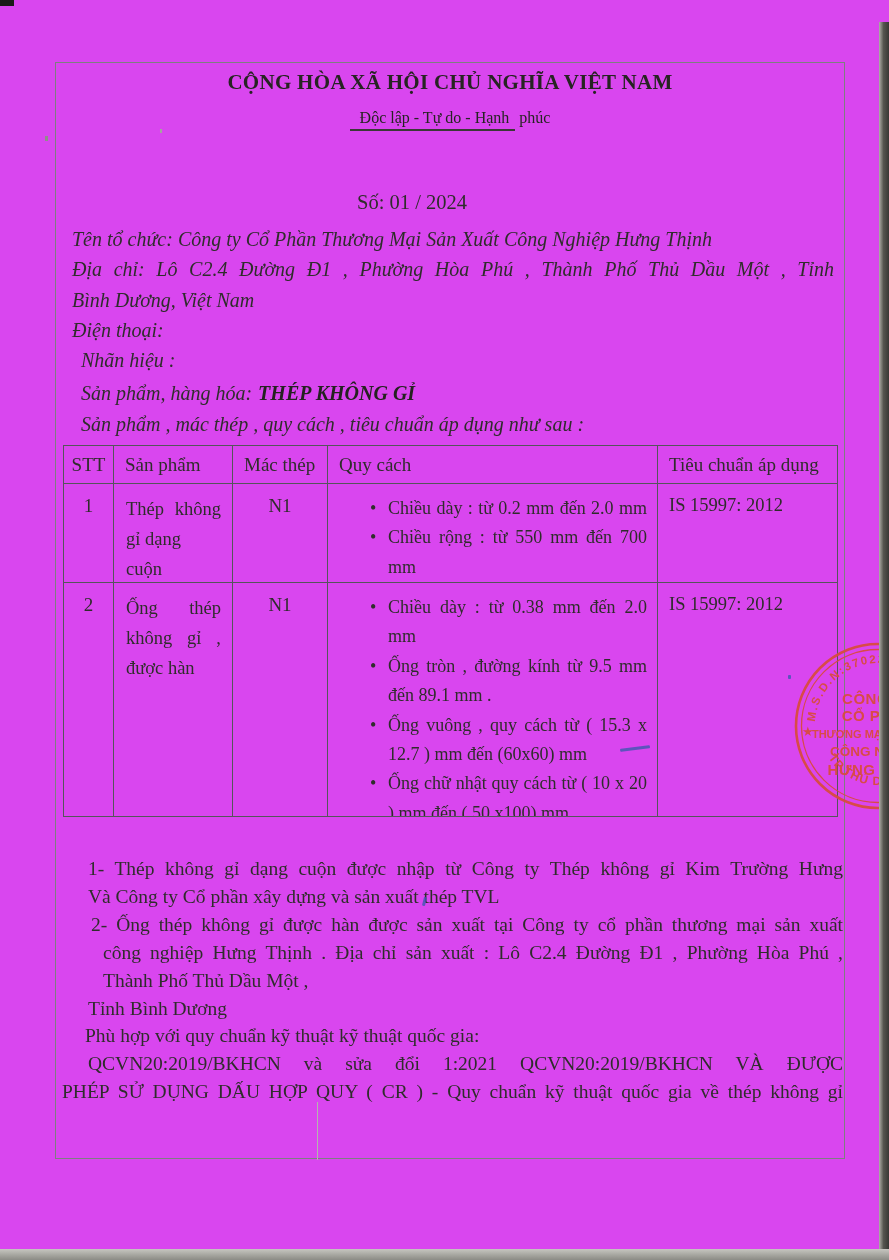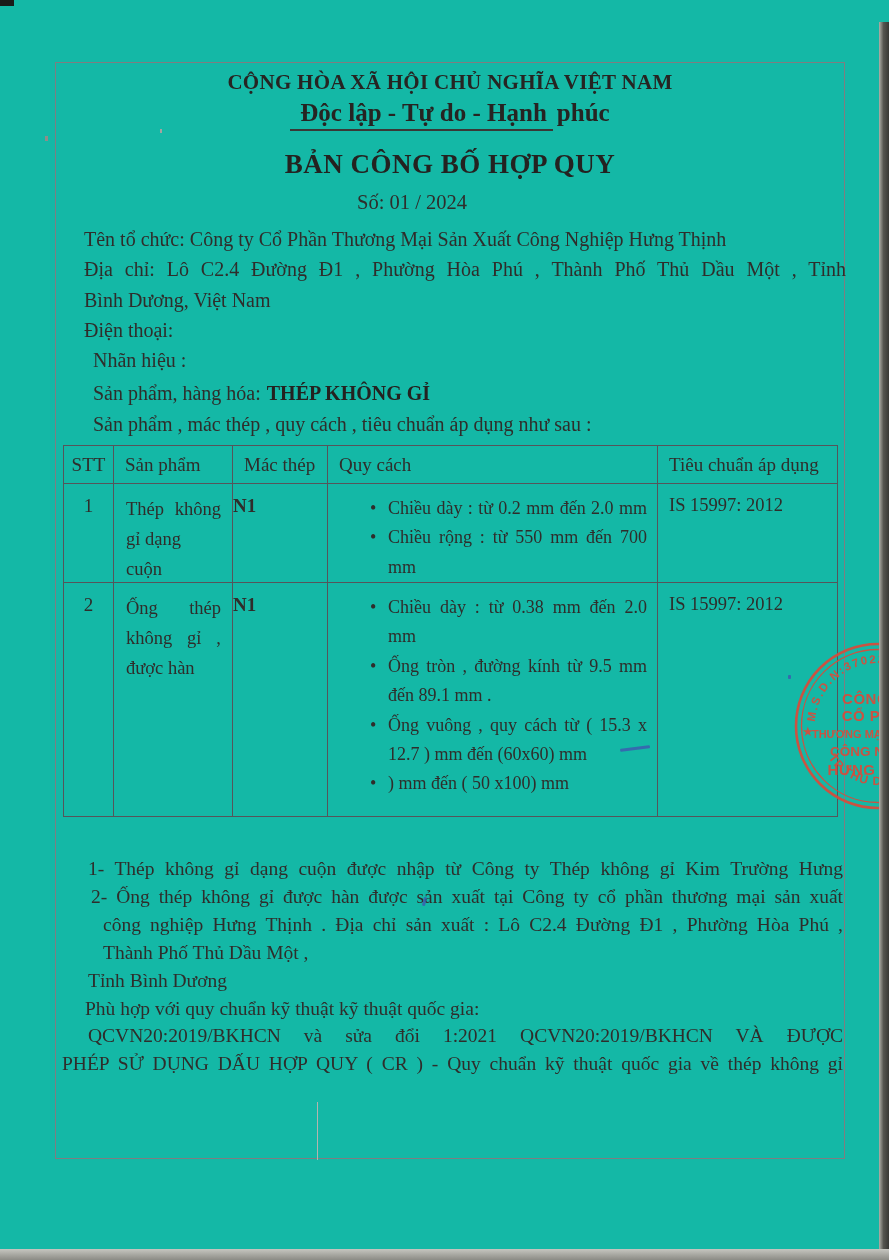--- a/index.html
+++ b/index.html
@@ -1,53 +1,53 @@
 <!DOCTYPE html>
 <html><head>
 <meta charset="utf-8">
 <style>
   html,body{margin:0;padding:0;background:#e8e8e4;}
   .page{
-    position:relative;width:889px;height:1260px;background:#14b8a6;
+    position:relative;width:889px;height:1260px;background:#d946ef;
     overflow:hidden;font-family:"Liberation Serif","DejaVu Serif",serif;
     color:#2f2d2b;margin:0 auto;
   }
   .corner-mark{position:absolute;left:0;top:0;width:14px;height:6px;background:#1a1a18;}
   .frame{position:absolute;left:55px;top:62px;width:790px;height:1097px;
     border:1.5px solid #7e7e80;box-sizing:border-box;}
   .nat-header{position:absolute;left:55px;top:70px;width:790px;text-align:center;}
   .nh1{font-weight:bold;font-size:21px;letter-spacing:.3px;color:#262422;}
-  .nh2{margin-top:4px;font-weight:bold;font-size:25px;color:#262422;}
+  .nh2{margin-top:14px;font-weight:normal;font-size:16px;color:#262422;}
   .nh2 .u{border-bottom:2px solid #3a3836;padding:0 6px 3px 10px;}
   .nh2 .tail{margin-left:4px;}
   .doc-title{position:absolute;left:55px;top:149px;width:790px;text-align:center;
     font-weight:bold;font-size:27px;letter-spacing:.5px;color:#242220;}
   .doc-number{position:absolute;left:55px;top:191px;width:714px;text-align:center;
     font-size:20.5px;}
-  .org-block{position:absolute;left:84px;top:224px;width:762px;font-size:20px;line-height:30.3px;}
+  .org-block{position:absolute;left:72px;top:224px;width:762px;font-size:20px;line-height:30.3px;font-style:italic;}
   .org-block .jl{text-align:justify;text-align-last:justify;}
   .org-block .ind{padding-left:9px;}
   .org-block .gap{margin-top:3px;}
   .bold{font-weight:bold;color:#242220;}
   .pv{margin-left:6px;}
 
   
   .spec-table{position:absolute;left:63px;top:445px;width:774px;
     display:grid;grid-template-columns:50px 119px 95px 330px 180px;
     grid-template-rows:38px 99px 234px;
     border-top:1.6px solid #55555a;border-left:1.6px solid #55555a;
     box-sizing:content-box;font-size:19px;}
   .tc{border-right:1.6px solid #55555a;border-bottom:1.6px solid #55555a;
     box-sizing:border-box;overflow:hidden;}
   .th{display:flex;align-items:center;padding-left:11px;}
   .th.cstt{justify-content:center;padding-left:0;}
   .c-stt{text-align:center;padding-top:11px;}
   .c-prod{padding:10px 11px 0 12px;line-height:30px;font-size:18.5px;}
   .c-prod .jl{text-align:justify;text-align-last:justify;}
-  .c-grade{padding-top:11px;font-weight:bold;}
+  .c-grade{text-align:center;padding-top:11px;}
   .c-spec{padding:10px 10px 0 0;font-size:18px;line-height:29.4px;}
   .spec{position:relative;padding-left:60px;}
   .blt{position:absolute;left:42px;top:0;}
   .sl.jl{text-align:justify;text-align-last:justify;}
   .c-std{padding:11px 6px 0 11px;font-size:18.5px;}
 
   
   .notes{position:absolute;left:62px;top:855px;width:781px;font-size:19.5px;line-height:27.9px;}
   .nl.jl{text-align:justify;text-align-last:justify;}
   .i23{padding-left:23px;}.i26{padding-left:26px;}.i29{padding-left:29px;}.i41{padding-left:41px;}
@@ -74,21 +74,20 @@
 <div class="page">
 
   <div class="corner-mark"></div>
   <div class="frame"></div>
 
   <div class="nat-header">
     <div class="nh1">CỘNG HÒA XÃ HỘI CHỦ NGHĨA VIỆT NAM</div>
     <div class="nh2"><span class="u">Độc lập - Tự do - Hạnh</span><span class="tail">phúc</span></div>
   </div>
 
-  <div class="doc-title">BẢN CÔNG BỐ HỢP QUY</div>
   <div class="doc-number">Số: 01 / 2024</div>
 
   <div class="org-block">
     <div>Tên tổ chức: Công ty Cổ Phần Thương Mại Sản Xuất Công Nghiệp Hưng Thịnh</div>
     <div class="jl">Địa chỉ: Lô C2.4 Đường Đ1 , Phường Hòa Phú , Thành Phố Thủ Dầu Một , Tỉnh</div>
     <div>Bình Dương, Việt Nam</div>
     <div>Điện thoại:</div>
     <div class="ind">Nhãn hiệu :</div>
     <div class="ind gap"><span>Sản phẩm, hàng hóa:</span><span class="bold pv">THÉP KHÔNG GỈ</span></div>
     <div class="ind">Sản phẩm , mác thép , quy cách , tiêu chuẩn áp dụng như sau :</div>
@@ -139,28 +138,30 @@
         <div class="sl jl">Ống tròn , đường kính từ 9.5 mm</div>
         <div class="sl">đến 89.1 mm .</div>
       </div>
       <div class="spec">
         <span class="blt">•</span>
         <div class="sl jl">Ống vuông , quy cách từ ( 15.3 x</div>
         <div class="sl">12.7 ) mm đến (60x60) mm</div>
       </div>
       <div class="spec">
         <span class="blt">•</span>
+        <div class="sl jl">Ống chữ nhật quy cách từ ( 10 x 20</div>
         <div class="sl">) mm đến ( 50 x100) mm</div>
       </div>
     </div>
     <div class="tc c-std">IS 15997: 2012</div>
   </div>
 
   <div class="notes">
     <div class="nl i26 jl">1- Thép không gỉ dạng cuộn được nhập từ Công ty Thép không gỉ Kim Trường Hưng</div>
+    <div class="nl i26">Và Công ty Cổ phần xây dựng và sản xuất thép TVL</div>
     <div class="nl i29 jl">2- Ống thép không gỉ được hàn được sản xuất tại Công ty cổ phần thương mại sản xuất</div>
     <div class="nl i41 jl">công nghiệp Hưng Thịnh . Địa chỉ sản xuất : Lô C2.4 Đường Đ1 , Phường Hòa Phú ,</div>
     <div class="nl i41">Thành Phố Thủ Dầu Một ,</div>
     <div class="nl i26">Tỉnh Bình Dương</div>
     <div class="nl i23">Phù hợp với quy chuẩn kỹ thuật kỹ thuật quốc gia:</div>
     <div class="nl i26 jl">QCVN20:2019/BKHCN và sửa đổi 1:2021 QCVN20:2019/BKHCN VÀ ĐƯỢC</div>
     <div class="nl jl">PHÉP SỬ DỤNG DẤU HỢP QUY ( CR ) -  Quy chuẩn kỹ thuật quốc gia về thép không gỉ</div>
   </div>
 
   <svg class="stamp" width="200" height="200" viewBox="0 0 200 200">

